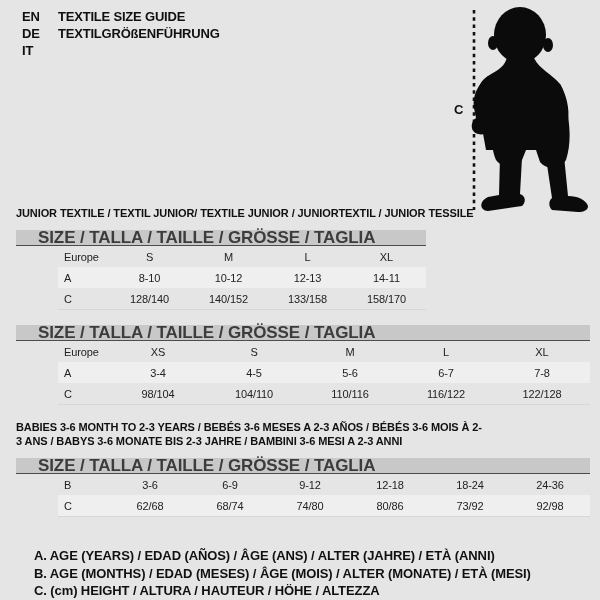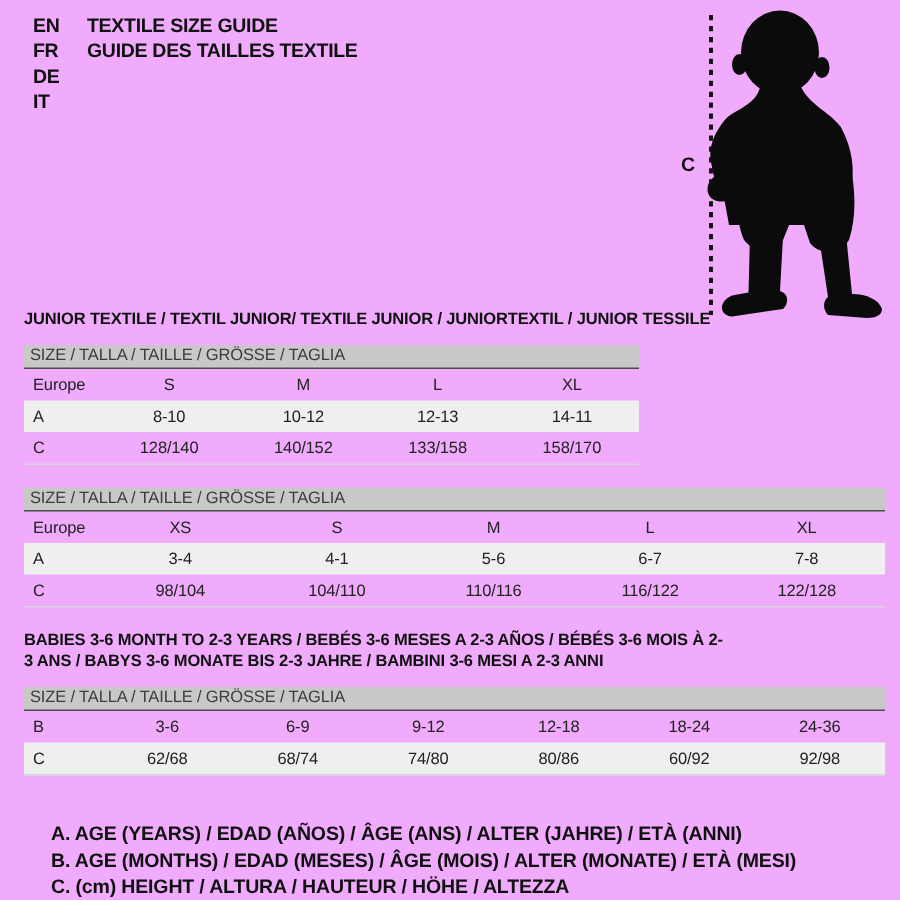--- a/index.html
+++ b/index.html
@@ -1,37 +1,37 @@
 <!DOCTYPE html>
 <html><head>
 <meta charset="utf-8">
 <style>
   html,body{margin:0;padding:0;background:#ffffff;}
   body{width:600px;height:600px;font-family:"Liberation Sans",sans-serif;color:#111;}
-  .page{position:relative;width:600px;height:600px;overflow:hidden;background:#f0abfc;}
+  .page{position:relative;width:600px;height:600px;overflow:hidden;background:#e5e5e5;}
 
   
   .header{position:relative;height:206px;}
   .lang-list{position:absolute;left:22px;top:8px;list-style:none;margin:0;padding:0;}
   .lang-list li{display:flex;font-weight:bold;font-size:13px;line-height:17px;letter-spacing:-0.2px;color:#101010;}
   .lang-code{width:36px;flex:0 0 36px;}
 
   .figure{position:absolute;left:452px;top:4px;width:148px;height:212px;}
   .figure svg{position:absolute;left:0;top:0;}
   .fig-label{position:absolute;left:2px;top:98px;font-weight:bold;font-size:13px;color:#101010;}
 
   
   #sections{margin-left:16px;}
   #sections section{margin-bottom:15px;}
   .section-title{font-weight:bold;font-size:11px;line-height:14px;margin:0 0 10px 0;letter-spacing:-0.1px;color:#101010;}
   #sections section:nth-child(3) .section-title{max-width:470px;}
   .size-table{width:574px;}
   #sections section:nth-child(1) .size-table{width:410px;}
-  .band{background:#c8c8c8;border-bottom:1.5px solid #4c4c4c;font-size:11px;line-height:15px;height:15px;padding-left:4px;color:#3c3c3c;font-weight:400;letter-spacing:-0.1px;}
-  .rows .trow{display:grid;align-items:center;height:21px;font-size:11px;color:#222;letter-spacing:-0.1px;}
+  .band{background:#c8c8c8;border-bottom:1.5px solid #4c4c4c;font-size:17px;line-height:15px;height:15px;padding-left:22px;color:#3c3c3c;font-weight:700;letter-spacing:-0.1px;}
+  .rows .trow{display:grid;align-items:center;height:21px;font-size:11px;color:#222;letter-spacing:-0.1px;margin-left:42px;}
   .rows .trow:nth-child(even){background:#efefef;}
   .rows .trow:last-child{border-bottom:1px solid #d6d6d6;}
   .tlabel{padding-left:6px;}
   .tval{text-align:center;}
 
   
   #notes{margin:30px 0 0 22px;}
   .note{font-weight:bold;font-size:13px;line-height:17.5px;letter-spacing:-0.1px;color:#101010;margin-left:12px;}
 </style>
 </head>
@@ -39,25 +39,22 @@
 
 <div class="page">
 
   <header class="header">
     <ul id="lang-list" class="lang-list">
         <li>
           <span class="lang-code">EN</span>
           <span class="lang-label">TEXTILE SIZE GUIDE</span>
         </li>
         <li>
-          <span class="lang-code">FR</span>
-          <span class="lang-label">GUIDE DES TAILLES TEXTILE</span>
-        </li>
-        <li>
           <span class="lang-code">DE</span>
+          <span class="lang-label">TEXTILGRÖßENFÜHRUNG</span>
         </li>
         <li>
           <span class="lang-code">IT</span>
         </li>
       </ul>
 
     <div class="figure">
       <svg width="148" height="212" viewBox="0 0 148 212">
 
         <line x1="22" y1="6" x2="22" y2="206" stroke="#111" stroke-width="2.6" stroke-dasharray="3.5 3.8"></line>
@@ -116,21 +113,21 @@
               <span class="tlabel">Europe</span>
               <span class="tval">XS</span>
               <span class="tval">S</span>
               <span class="tval">M</span>
               <span class="tval">L</span>
               <span class="tval">XL</span>
             </div>
             <div class="trow" style="grid-template-columns: 52px repeat(5, 1fr);">
               <span class="tlabel">A</span>
               <span class="tval">3-4</span>
-              <span class="tval">4-1</span>
+              <span class="tval">4-5</span>
               <span class="tval">5-6</span>
               <span class="tval">6-7</span>
               <span class="tval">7-8</span>
             </div>
             <div class="trow" style="grid-template-columns: 52px repeat(5, 1fr);">
               <span class="tlabel">C</span>
               <span class="tval">98/104</span>
               <span class="tval">104/110</span>
               <span class="tval">110/116</span>
               <span class="tval">116/122</span>
@@ -152,21 +149,21 @@
               <span class="tval">12-18</span>
               <span class="tval">18-24</span>
               <span class="tval">24-36</span>
             </div>
             <div class="trow" style="grid-template-columns: 52px repeat(6, 1fr);">
               <span class="tlabel">C</span>
               <span class="tval">62/68</span>
               <span class="tval">68/74</span>
               <span class="tval">74/80</span>
               <span class="tval">80/86</span>
-              <span class="tval">60/92</span>
+              <span class="tval">73/92</span>
               <span class="tval">92/98</span>
             </div>
           </div>
         </div>
       </section>
     </main>
 
   <footer id="notes">
       <div class="note">A. AGE (YEARS) / EDAD (AÑOS) / ÂGE (ANS) / ALTER (JAHRE) / ETÀ (ANNI)</div>
       <div class="note">B. AGE (MONTHS) / EDAD (MESES) / ÂGE (MOIS) / ALTER (MONATE) / ETÀ (MESI)</div>

